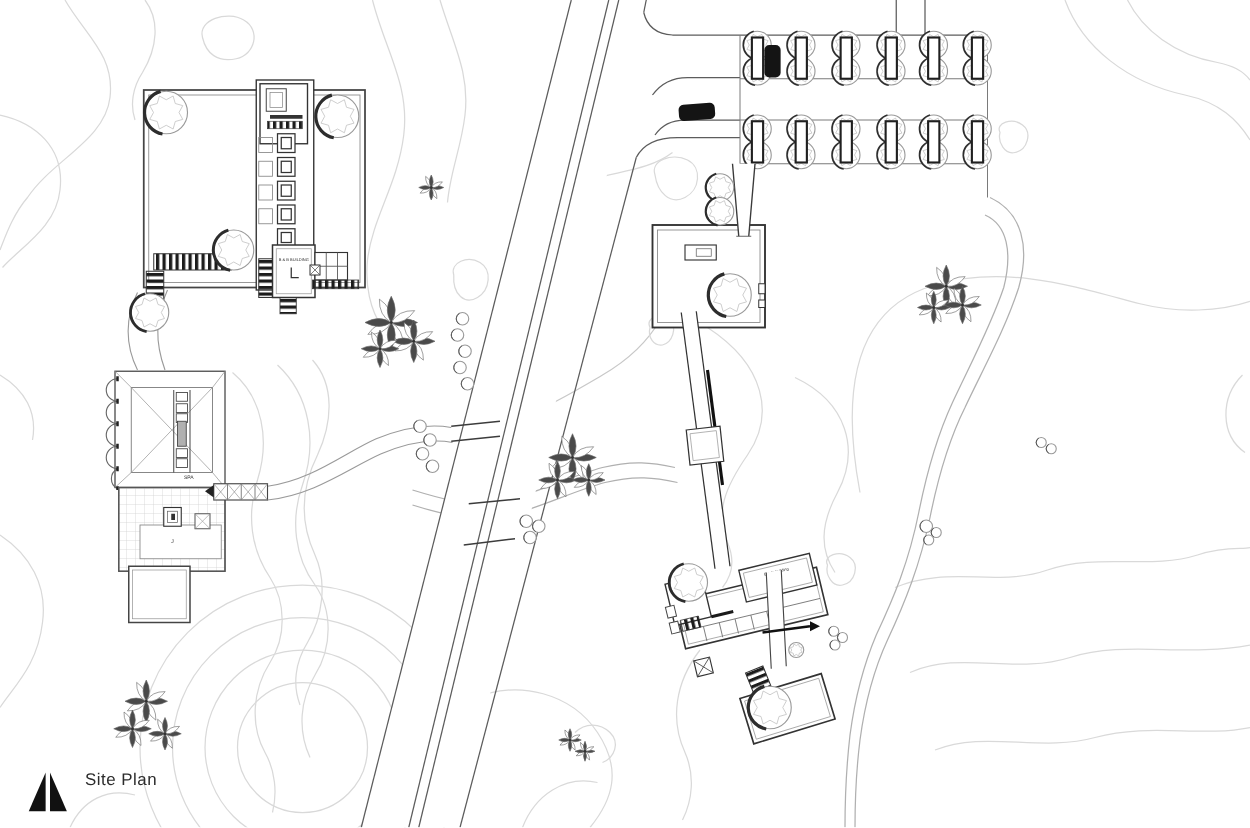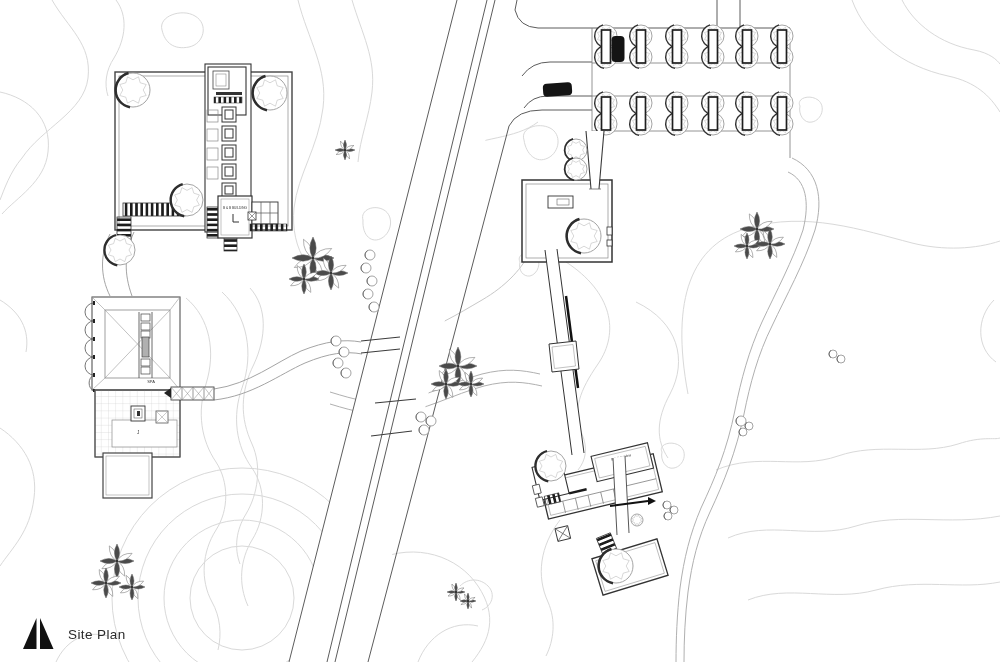--- a/index.html
+++ b/index.html
@@ -1,19 +1,19 @@
 <!DOCTYPE html>
 <html><head>
 <meta charset="utf-8">
 <style>
   html,body{margin:0;padding:0;background:#fff;width:1000px;height:662px;overflow:hidden;
     font-family:"Liberation Sans", sans-serif;}
   .sheet{position:relative;width:1000px;height:662px;background:#fff;}
   svg{display:block}
-  .footer{position:absolute;left:20px;top:616px;display:flex;align-items:center;gap:12px;}
+  .footer{position:absolute;left:20px;top:616px;display:flex;gap:12px;}
   .footer .label{font-size:13.5px;color:#2b2b2b;letter-spacing:.4px;}
   text{font-family:"Liberation Sans", sans-serif;fill:#333;}
 </style>
 </head>
 <body>
 
 <div class="sheet">
 <svg id="plan" width="1000" height="662" viewBox="0 0 1000 662">
   <defs>
     <pattern id="grid7" width="7.2" height="7.2" patternUnits="userSpaceOnUse">

